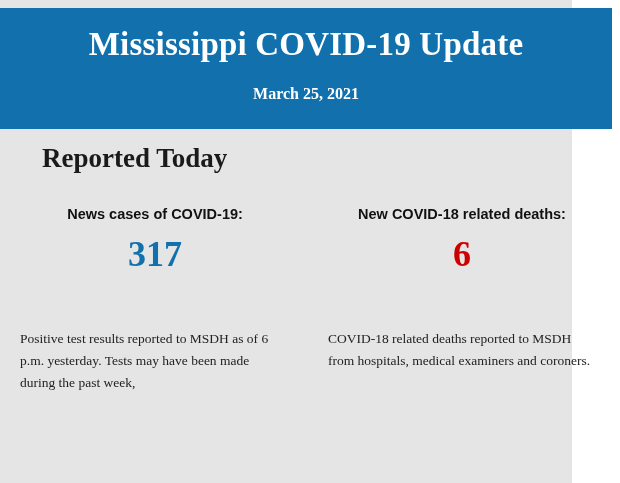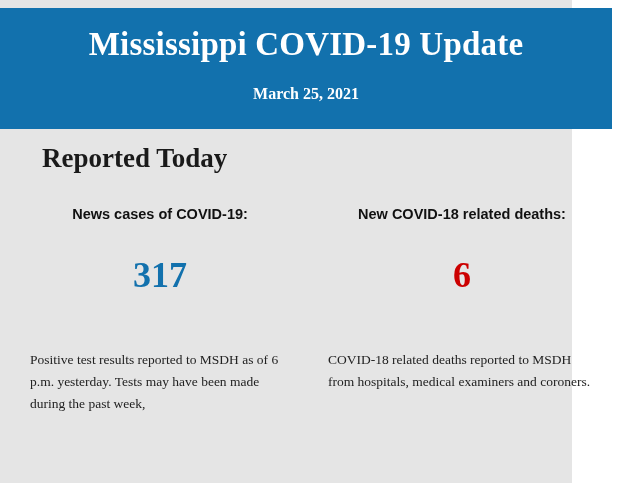--- a/index.html
+++ b/index.html
@@ -76,42 +76,42 @@
     top: 205px;
     width: 620px;
     display: flex;
     flex-direction: row;
   }
   .stat-col {
     box-sizing: border-box;
   }
   .stat-col.left {
     width: 310px;
-    padding-left: 24px;
+    padding-left: 14px;
     padding-right: 14px;
   }
   .stat-col.right {
     width: 310px;
     padding-left: 14px;
     padding-right: 20px;
   }
   .stat-label {
     text-align: center;
     font-size: 14.5px;
     font-weight: bold;
     color: #111111;
     line-height: 19px;
   }
   .stat-value {
     text-align: center;
     font-family: "Liberation Serif", serif;
     font-weight: bold;
     font-size: 36px;
     line-height: 44px;
-    margin-top: 29px;
+    margin-top: 8px;
   }
   .stat-value.cases { color: #1271ad; }
   .stat-value.deaths { color: #cc0000; }
 
   .stat-desc {
     margin-top: 52px;
     font-size: 13.5px;
     line-height: 22px;
     color: #222222;
     text-align: left;

